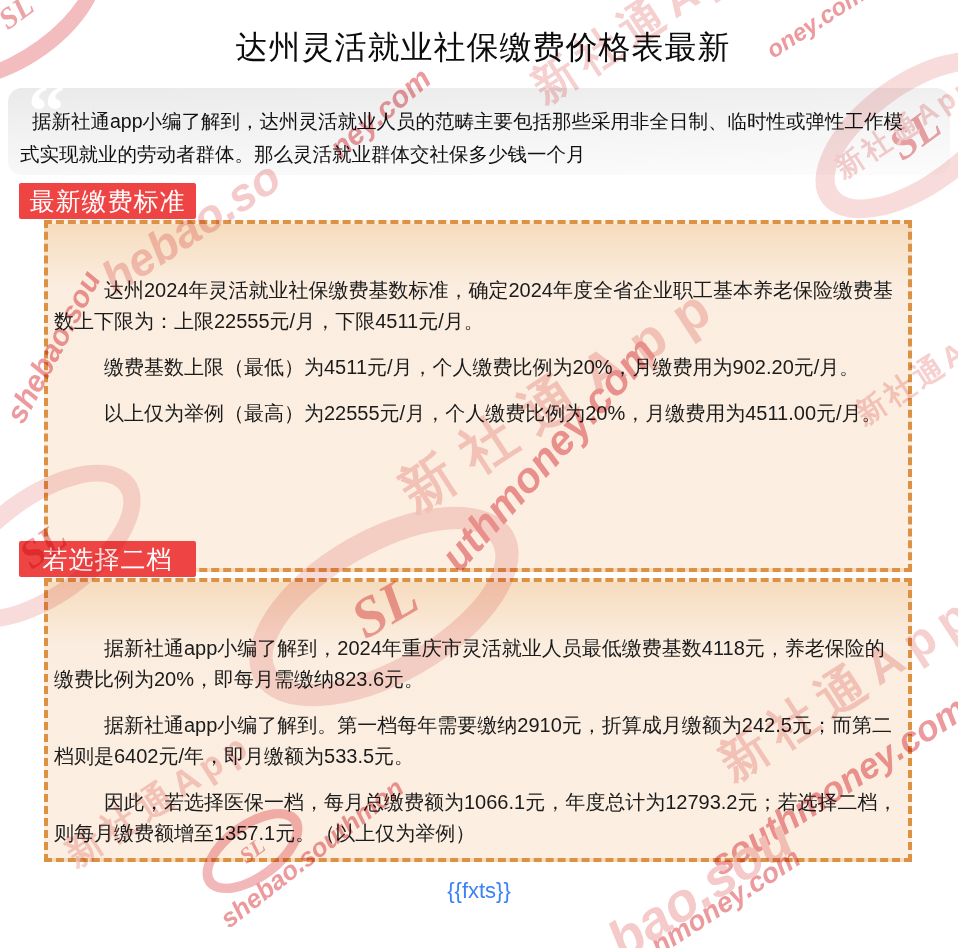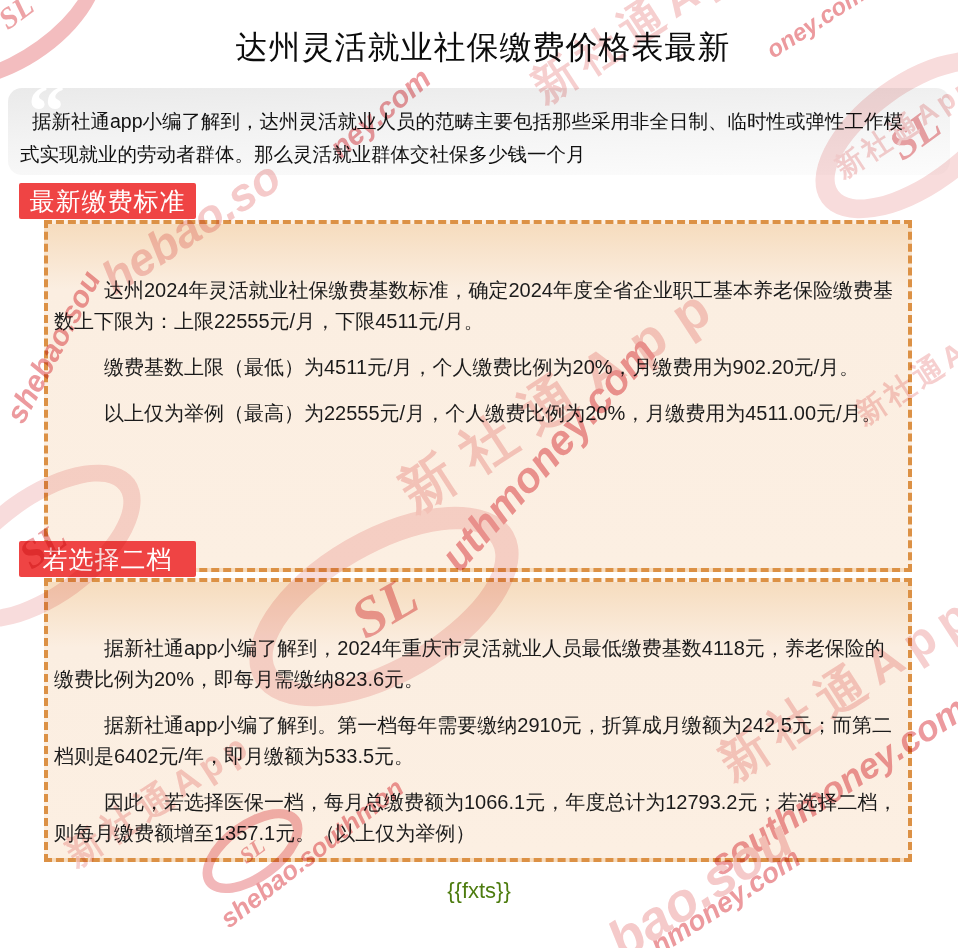--- a/index.html
+++ b/index.html
@@ -41,21 +41,21 @@
     padding:36px 10px 0 6px;z-index:2;
   }
   .box-1{top:220px;height:352px;}
   .box-2{top:578px;height:284px;}
   .dashed-box p{
     margin:15px 0;font-size:20px;line-height:31px;text-indent:50px;color:#1b1b1b;
   }
   
   .footer{
     position:absolute;top:878px;left:0;width:100%;text-align:center;
-    font-size:22px;color:#4d7c0f;
+    font-size:22px;color:#3b82f6;
   }
   
   .watermarks{
     position:absolute;inset:0;z-index:6;pointer-events:none;
     mix-blend-mode:multiply;
   }
   .wm{position:absolute;white-space:nowrap;}
   .wm-cn{color:#f6cfcf;font-weight:700;}
   .wm-en{color:#ec9a9e;font-style:italic;font-weight:700;}
   .wm-en-pink{color:#f5caca;font-style:italic;font-weight:700;}

